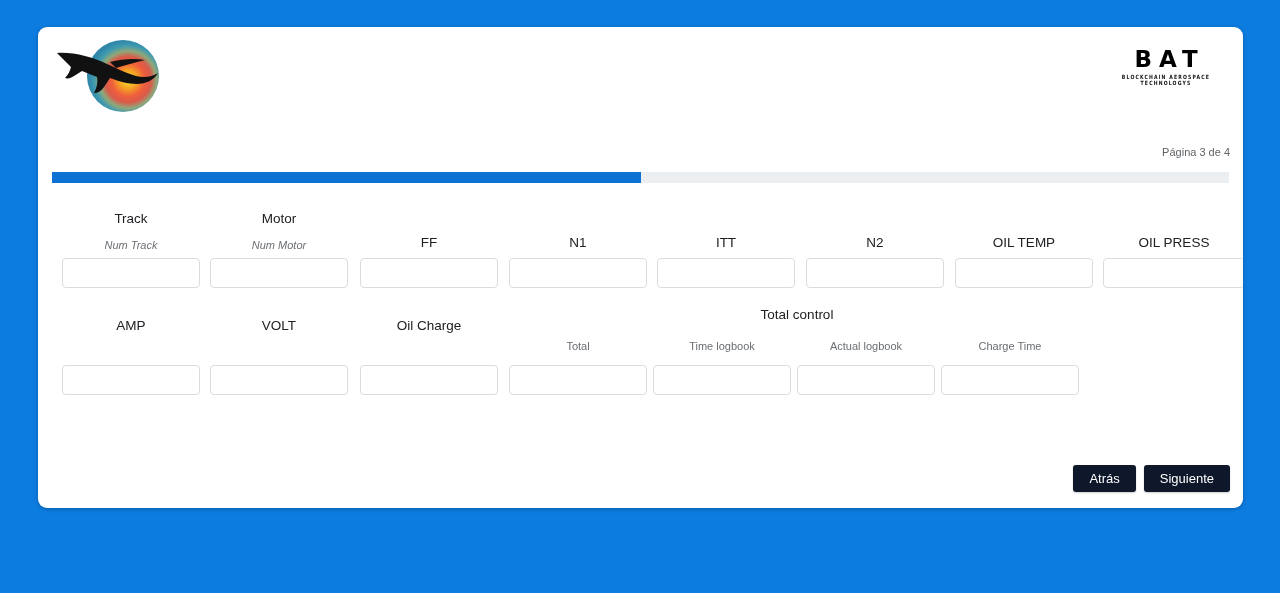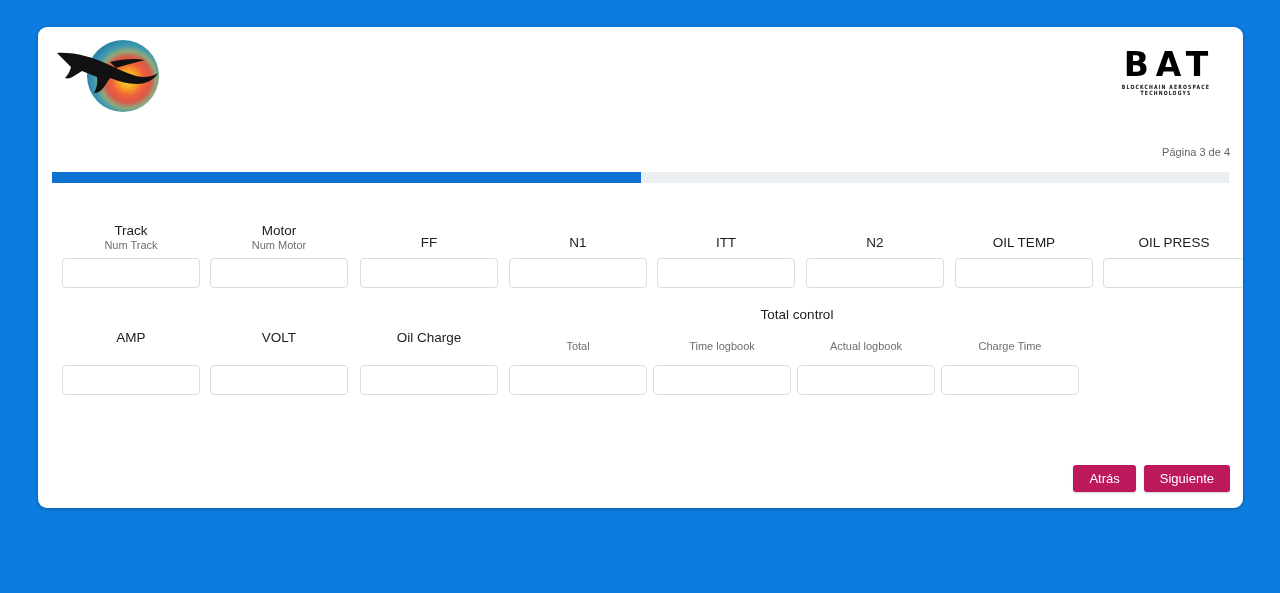--- a/index.html
+++ b/index.html
@@ -34,21 +34,21 @@
 
   .bat-logo {
     position: absolute;
     right: 12px; top: 21px;
     width: 130px;
     text-align: center;
     line-height: 1;
   }
   .bat-logo .bat-word {
     font-family: "DejaVu Sans", sans-serif;
-    font-size: 33px;
+    font-size: 23px;
     font-weight: 700;
     letter-spacing: 7px;
     color: #000;
     display: block;
     padding-left: 7px;
   }
   .bat-logo .bat-sub {
     display: block;
     margin-top: 4px;
     font-family: "DejaVu Sans", sans-serif;
@@ -124,43 +124,43 @@
     border-radius: 4px;
     background: #fff;
     font-family: "Liberation Sans", sans-serif;
     font-size: 13px;
     color: #202124;
     padding: 0 8px;
     outline: none;
   }
 
   
-  .lbl-high { top: 16px; }     
+  .lbl-high { top: 4px; }     
   .lbl-mid  { top: 28px; }    
-  .sub-pos  { top: 32px; }
+  .sub-pos  { top: 32px; font-style: italic; }
   .inp-high { top: 51px; }
 
   
   .group-header {
     position: absolute;
     font-size: 13.5px;
     color: #202124;
     text-align: center;
     white-space: nowrap;
   }
 
   
   .footer {
     position: absolute;
     right: 13px; bottom: 16px;
     display: flex;
     gap: 8px;
   }
   .btn {
-    background: #be185d;
+    background: #0f172a;
     color: #fff;
     border: none;
     border-radius: 3px;
     font-family: "Liberation Sans", sans-serif;
     font-size: 13px;
     padding: 7px 16px;
     cursor: pointer;
     line-height: 1;
     box-shadow: 0 1px 2px rgba(0,0,0,0.2);
   }

